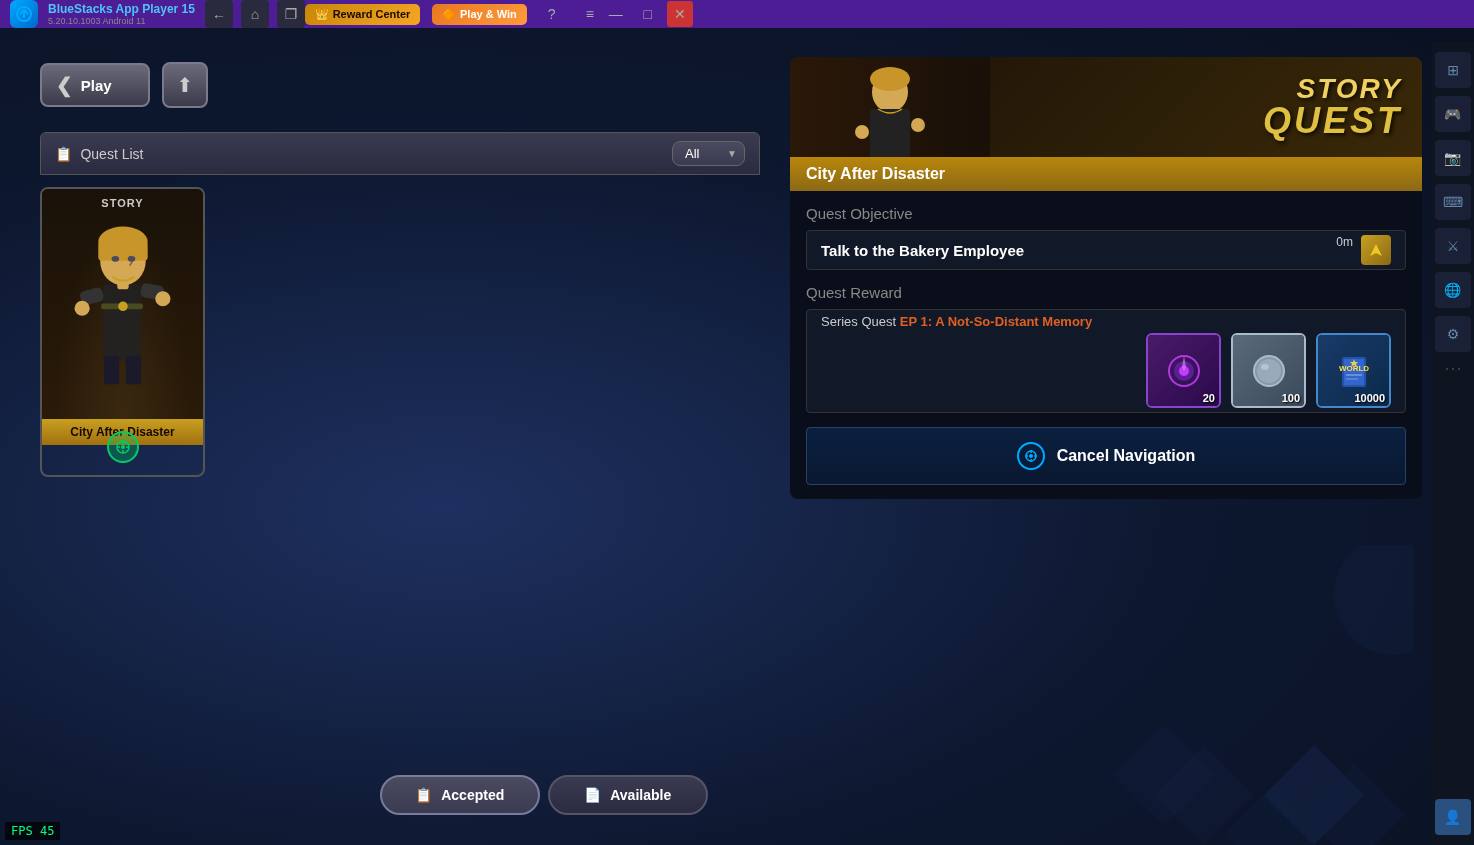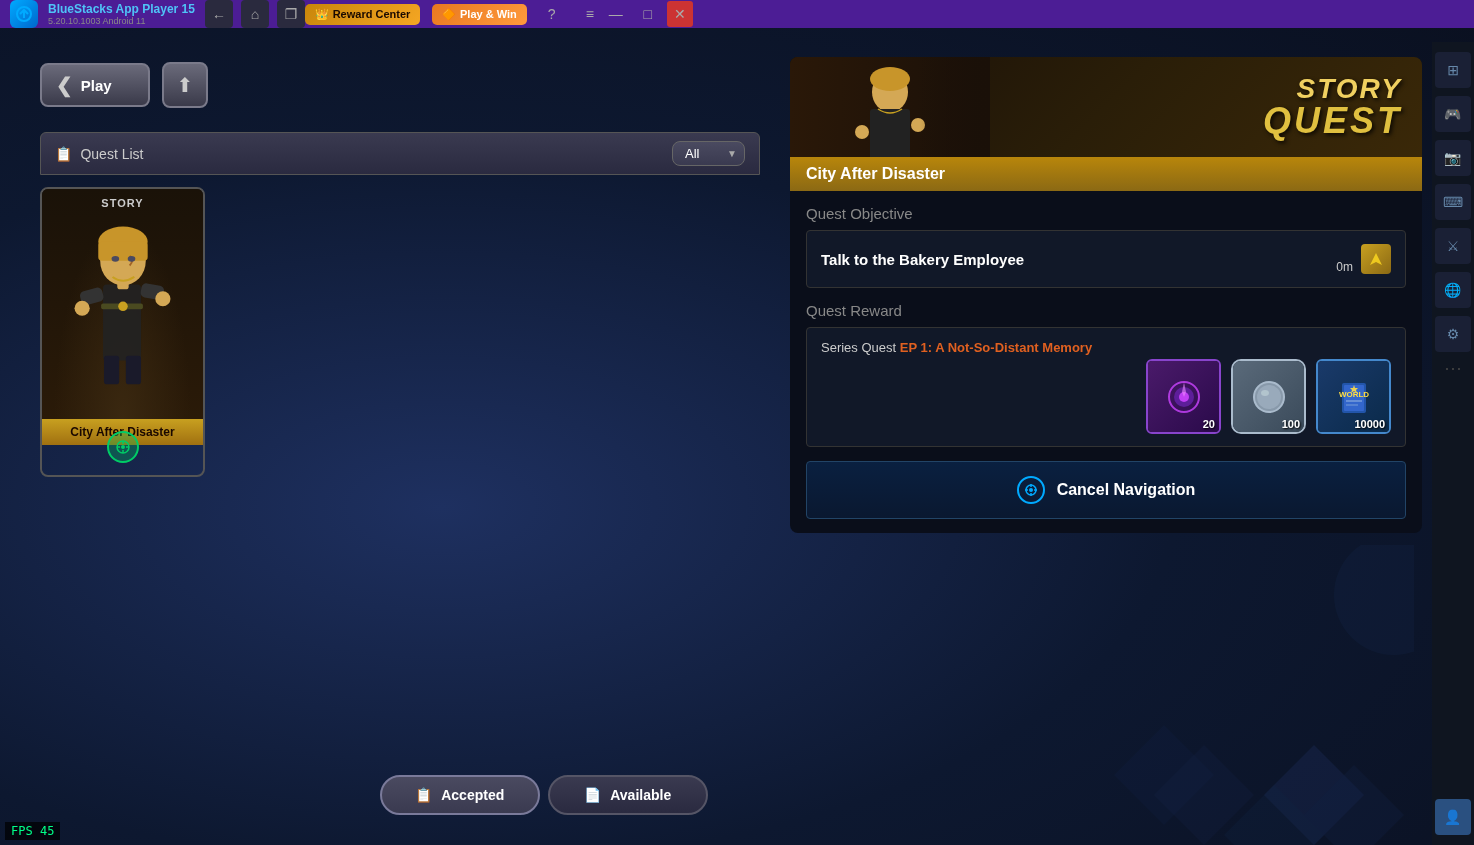--- a/index.html
+++ b/index.html
@@ -422,36 +422,36 @@
     .section-label {
       color: #888;
       font-size: 15px;
       margin-bottom: 8px;
     }
 
     .objective-box {
       background: #111828;
       border: 1px solid #333;
       border-radius: 4px;
-      padding: 13px 14px;
+      padding: 4px 14px;
       margin-bottom: 14px;
       display: flex;
       align-items: center;
       justify-content: space-between;
     }
 
     .objective-text {
       color: white;
       font-size: 15px;
       font-weight: bold;
     }
 
     .objective-right {
       display: flex;
-      align-items: flex-end;
+      align-items: flex-start;
       gap: 8px;
     }
 
     .objective-distance {
       color: #ccc;
       font-size: 12px;
     }
 
     .objective-nav-icon {
       width: 30px;
@@ -462,21 +462,21 @@
       align-items: center;
       justify-content: center;
       color: white;
       font-size: 14px;
     }
 
     .reward-box {
       background: #111828;
       border: 1px solid #333;
       border-radius: 4px;
-      padding: 12px 14px;
+      padding: 4px 14px;
       margin-bottom: 14px;
     }
 
     .reward-series {
       color: #ccc;
       font-size: 13px;
       margin-bottom: 4px;
     }
 
     .reward-series-link {
@@ -541,21 +541,20 @@
       font-weight: bold;
       text-shadow: 1px 1px 2px black;
     }
 
     .reward-item-border-purple {
       border-color: #8844cc;
     }
 
     .reward-item-border-silver {
       border-color: #aabbcc;
-      border-radius: 10px;
     }
 
     .reward-item-border-blue {
       border-color: #4488cc;
     }
 
     .background-section {
       margin-bottom: 14px;
     }
 

